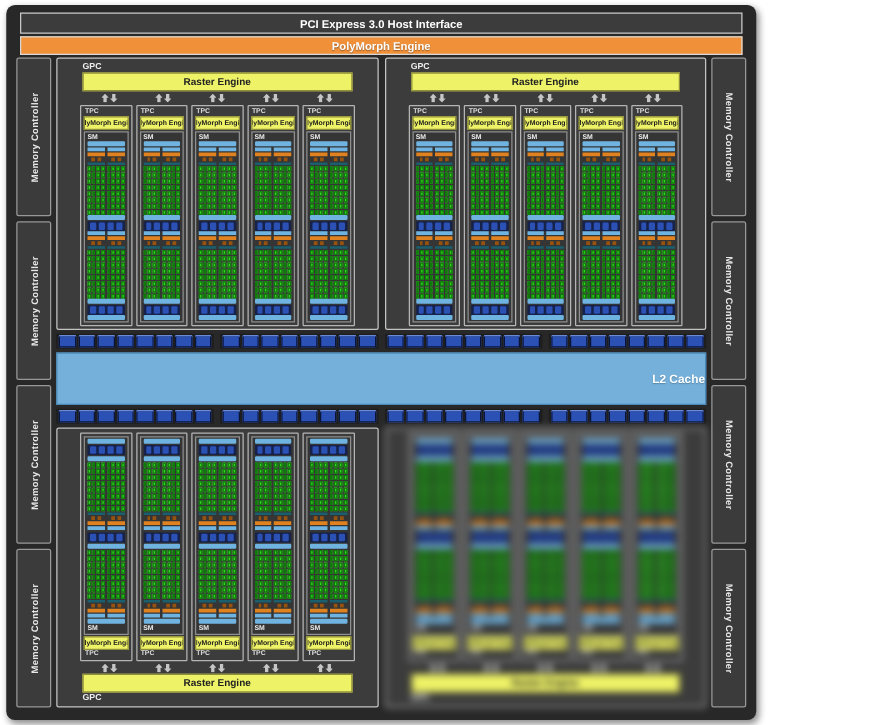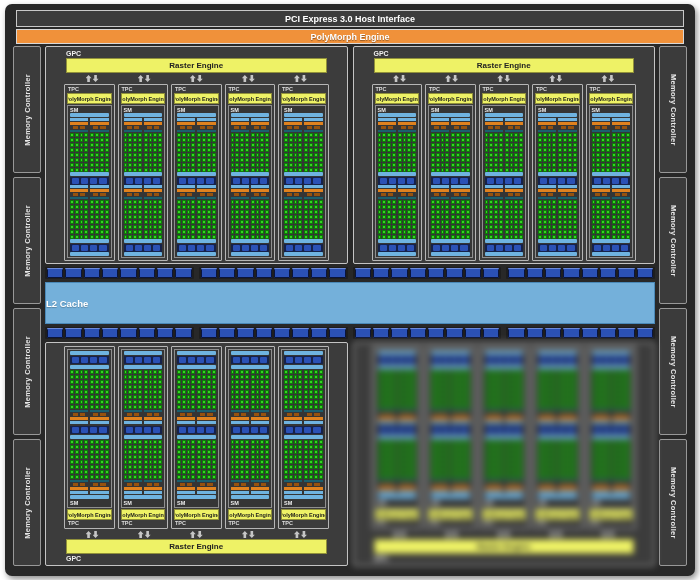--- a/index.html
+++ b/index.html
@@ -1,34 +1,34 @@
 <!DOCTYPE html>
 <html style="--orange: #f0913a; --yellow: #eef266; --lb: #6fb3e0; --l2: #74b0da; --green: #35d422; --or: #e0821f; --dor: #96520f; --teal: #1a5f6e; --seg: #2b51b5;"><head>
 <meta charset="utf-8">
 <style>
   html,body{margin:0;padding:0;}
   body{width:700px;height:580px;background:#ffffff;font-family:"Liberation Sans",sans-serif;overflow:hidden;position:relative;}
-  .chip{position:absolute;left:5px;top:4px;width:690px;height:572px;background:#282828;border-radius:7px;box-shadow:2px 3px 6px rgba(0,0,0,.45);}
+  .chip{position:absolute;left:5px;top:4px;width:600px;height:572px;background:#282828;border-radius:7px;box-shadow:2px 3px 6px rgba(0,0,0,.45);}
   .bar{position:absolute;left:11px;right:11px;display:flex;align-items:center;justify-content:center;font-weight:bold;color:#fff;}
   .pci{top:6px;height:15px;background:#3c3c3c;border:1px solid #c8c8c8;font-size:9px;}
   .giga{top:25px;height:13px;background:var(--orange);border:1px solid #d8d8d8;font-size:9px;text-shadow:0 1px 1px rgba(0,0,0,.4);}
   .mc-col{position:absolute;top:42px;bottom:10px;width:28px;display:flex;flex-direction:column;gap:4px;}
   .mc-col.left{left:8px;}
   .mc-col.right{right:8px;}
   .mc{flex:1;background:#3b3b3b;border:1px solid #989898;border-radius:2px;display:flex;align-items:center;justify-content:center;}
   .mc-label{font-size:7.5px;font-weight:bold;color:#e8e8e8;letter-spacing:.3px;white-space:nowrap;}
   .left .mc-label{writing-mode:vertical-rl;transform:rotate(180deg);}
   .right .mc-label{writing-mode:vertical-rl;}
   .center{position:absolute;left:40px;right:40px;top:42px;bottom:10px;display:flex;flex-direction:column;gap:3px;}
   .gpc-row{height:218px;display:flex;gap:5px;}
   .gpc-row.grow{flex:1;height:auto;}
   .strip-row{height:12px;display:flex;gap:5px;}
   .strip{flex:1;background:#1e1e1e;display:flex;gap:2px;padding:1px 2px;border-radius:1px;}
   .seg{flex:1;background:var(--seg);border-radius:1px;box-shadow:inset 0 1px 0 #6d8ad8, inset 0 0 0 1px #0a143a;}
-  .l2{height:40px;background:var(--l2);border:1px solid #4a89b8;display:flex;align-items:center;justify-content:flex-start;color:#fff;font-weight:bold;font-size:9.5px;text-shadow:0 1px 1px rgba(0,0,0,.25);}
+  .l2{height:40px;background:var(--l2);border:1px solid #4a89b8;display:flex;align-items:center;justify-content:flex-end;color:#fff;font-weight:bold;font-size:9.5px;text-shadow:0 1px 1px rgba(0,0,0,.25);}
   .gpc{flex:1;border:1px solid #c4c4c4;background:#3c3c3c;border-radius:2px;display:flex;flex-direction:column;padding:2px 18px;min-width:0;}
   .gpc.rev, .gpc.rev .tpc, .gpc.rev .sm, .gpc.rev .blockcol{flex-direction:column-reverse;}
   .gpc.blurred{filter:blur(3px);}
   .gpc-label{height:9px;line-height:9px;font-size:7px;font-weight:bold;color:#eee;padding-left:2px;}
   .raster{height:13px;margin:0 2px;background:var(--yellow);border:1px solid #90903a;color:#222;font-size:8px;font-weight:bold;display:flex;align-items:center;justify-content:center;}
   .arrows{height:9px;margin:1px 2px 0 2px;display:flex;justify-content:space-around;align-items:center;}
   .arrow-pair{display:flex;gap:1px;}
   .arr{width:6px;height:7px;background:#c6c6c6;}
   .arr.up{clip-path:polygon(50% 0,100% 45%,72% 45%,72% 100%,28% 100%,28% 45%,0 45%);}
   .arr.down{clip-path:polygon(28% 0,72% 0,72% 55%,100% 55%,50% 100%,0 55%,28% 55%);}

